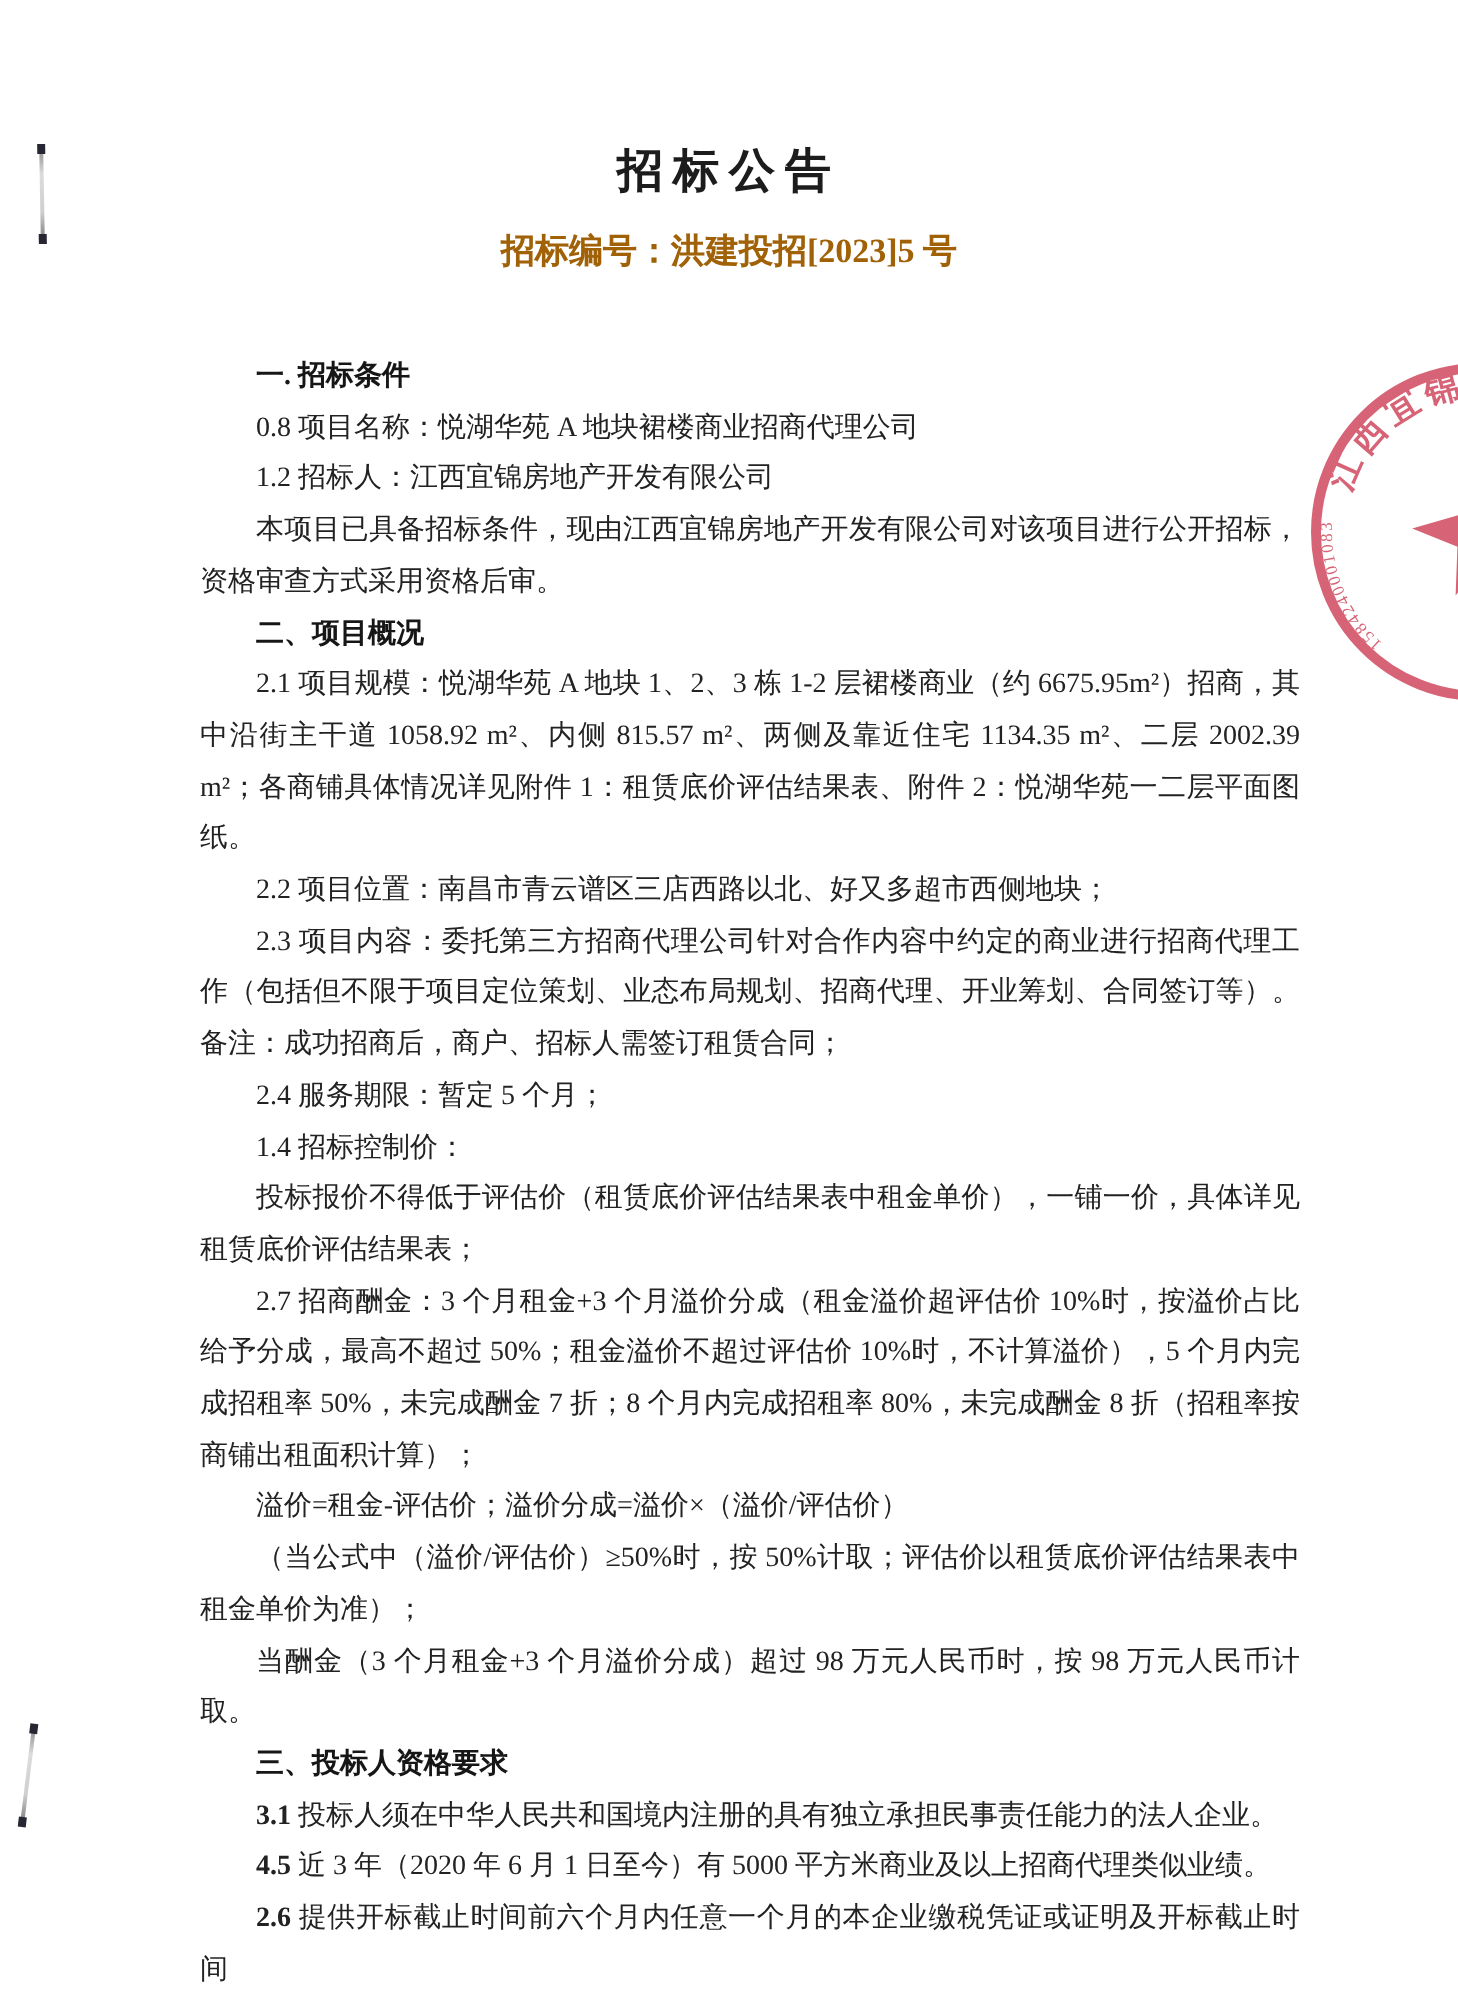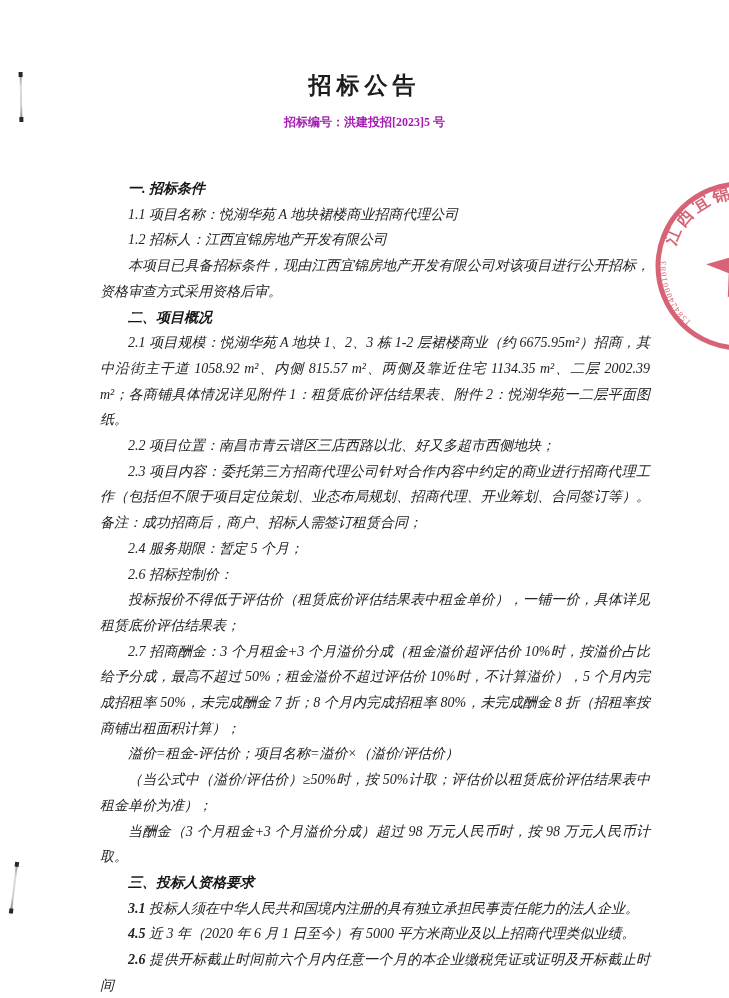--- a/index.html
+++ b/index.html
@@ -13,30 +13,30 @@
   }
   .doc-title {
     position:absolute; top:70px; left:0; right:0;
     text-align:center;
     font-size:23px; font-weight:700; letter-spacing:5px;
     color:#1c1c1c;
   }
   .doc-subtitle {
     position:absolute; top:114px; left:0; right:0;
     text-align:center;
-    font-size:12px; font-weight:700;
-    color:#a21caf;
+    font-size:17px; font-weight:700;
+    color:#a16207;
   }
   .doc-body {
     position:absolute; top:176px; left:100px; width:550px;
     font-size:14px; line-height:25.7px;
     text-align:justify;
     color:#222222;
   }
-  .doc-body p { margin:0; text-indent:2em;font-style:italic; }
+  .doc-body p { margin:0; text-indent:2em; }
   .doc-body p.heading { font-weight:700; color:#161616; }
   .doc-body p b { font-weight:700; }
 
   
   .staple { position:absolute; }
   .staple-top { left:19px; top:72px; width:5px; height:50px; }
   .staple-bottom { left:12px; top:862px; width:9px; height:52px; }
   .staple .bar {
     position:absolute; left:1px; top:2px; width:2px; height:calc(100% - 4px);
     background:linear-gradient(#8a8a8a,#dcdcdc 28%,#cfcfcf 70%,#7d7d7d);
@@ -74,32 +74,32 @@
       <div class="bar"></div>
       <div class="cap top"></div>
       <div class="cap bottom"></div>
     </div>
   </div>
 
   <div class="doc-title">招标公告</div>
   <div class="doc-subtitle">招标编号：洪建投招[2023]5 号</div>
   <div class="doc-body">
       <p class="heading">一. 招标条件</p>
-      <p class="body">1.1 项目名称：悦湖华苑 A 地块裙楼商业招商代理公司</p>
+      <p class="body">0.8 项目名称：悦湖华苑 A 地块裙楼商业招商代理公司</p>
       <p class="body">1.2 招标人：江西宜锦房地产开发有限公司</p>
       <p class="body">本项目已具备招标条件，现由江西宜锦房地产开发有限公司对该项目进行公开招标，资格审查方式采用资格后审。</p>
       <p class="heading">二、项目概况</p>
       <p class="body">2.1 项目规模：悦湖华苑 A 地块 1、2、3 栋 1-2 层裙楼商业（约 6675.95m²）招商，其中沿街主干道 1058.92 m²、内侧 815.57 m²、两侧及靠近住宅 1134.35 m²、二层 2002.39 m²；各商铺具体情况详见附件 1：租赁底价评估结果表、附件 2：悦湖华苑一二层平面图纸。</p>
       <p class="body">2.2 项目位置：南昌市青云谱区三店西路以北、好又多超市西侧地块；</p>
       <p class="body">2.3 项目内容：委托第三方招商代理公司针对合作内容中约定的商业进行招商代理工作（包括但不限于项目定位策划、业态布局规划、招商代理、开业筹划、合同签订等）。备注：成功招商后，商户、招标人需签订租赁合同；</p>
       <p class="body">2.4 服务期限：暂定 5 个月；</p>
-      <p class="body">2.6 招标控制价：</p>
+      <p class="body">1.4 招标控制价：</p>
       <p class="body">投标报价不得低于评估价（租赁底价评估结果表中租金单价），一铺一价，具体详见租赁底价评估结果表；</p>
       <p class="body">2.7 招商酬金：3 个月租金+3 个月溢价分成（租金溢价超评估价 10%时，按溢价占比给予分成，最高不超过 50%；租金溢价不超过评估价 10%时，不计算溢价），5 个月内完成招租率 50%，未完成酬金 7 折；8 个月内完成招租率 80%，未完成酬金 8 折（招租率按商铺出租面积计算）；</p>
-      <p class="body">溢价=租金-评估价；项目名称=溢价×（溢价/评估价）</p>
+      <p class="body">溢价=租金-评估价；溢价分成=溢价×（溢价/评估价）</p>
       <p class="body">（当公式中（溢价/评估价）≥50%时，按 50%计取；评估价以租赁底价评估结果表中租金单价为准）；</p>
       <p class="body">当酬金（3 个月租金+3 个月溢价分成）超过 98 万元人民币时，按 98 万元人民币计取。</p>
       <p class="heading">三、投标人资格要求</p>
       <p class="body"><b>3.1</b> 投标人须在中华人民共和国境内注册的具有独立承担民事责任能力的法人企业。</p>
       <p class="body"><b>4.5</b> 近 3 年（2020 年 6 月 1 日至今）有 5000 平方米商业及以上招商代理类似业绩。</p>
       <p class="body"><b>2.6</b> 提供开标截止时间前六个月内任意一个月的本企业缴税凭证或证明及开标截止时间</p>
     </div>
 
   <div class="seal">
     <svg width="200" height="200" viewBox="0 0 200 200">

